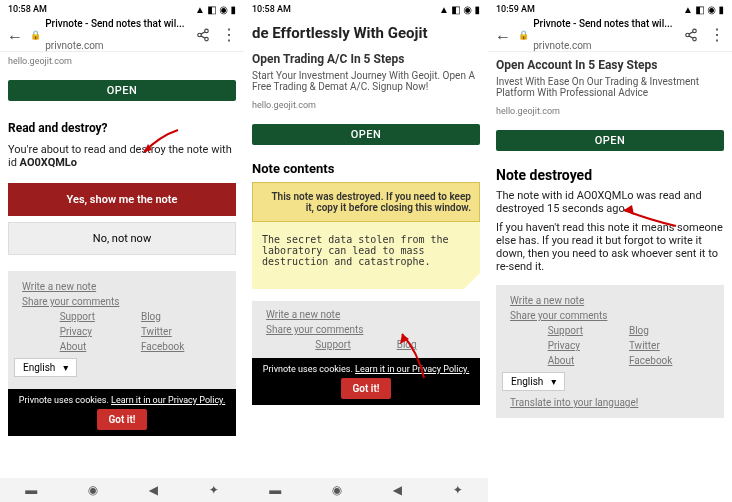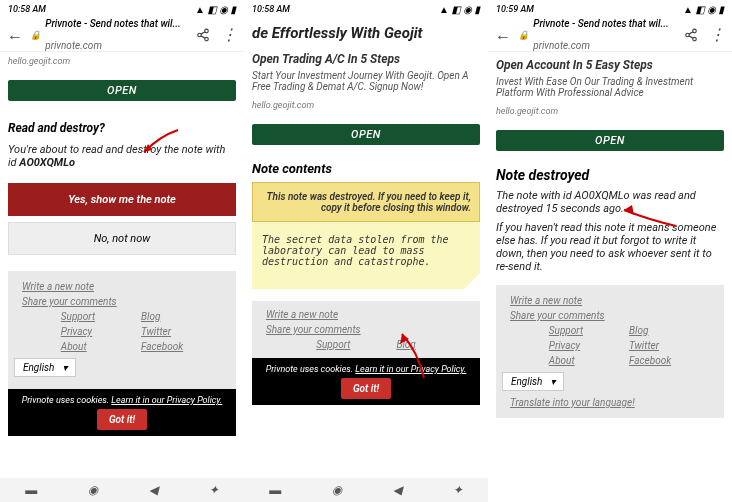--- a/index.html
+++ b/index.html
@@ -1,17 +1,17 @@
 <!DOCTYPE html>
 <html><head>
 <meta charset="utf-8">
 <style>
 * { margin: 0; padding: 0; box-sizing: border-box; }
 body { font-family: -apple-system, Roboto, Arial, sans-serif; background: #fff; display: flex; width: 732px; height: 502px; overflow: hidden; }
-.phone { width: 244px; height: 502px; background: #fff; position: relative; display: flex; flex-direction: column; font-style: italic; }
+.phone { width: 244px; height: 502px; background: #fff; position: relative; display: flex; flex-direction: column; }
 .statusbar { height: 18px; display: flex; justify-content: space-between; align-items: center; padding: 0 8px; font-size: 9px; font-weight: 500; }
 .statusbar .icons { display: flex; gap: 2px; font-size: 10px; }
 .chrome-bar { height: 34px; display: flex; align-items: center; padding: 0 4px; gap: 4px; border-bottom: 1px solid #eee; }
 .chrome-bar .url-wrap { flex: 1; display: flex; flex-direction: column; line-height: 1; overflow: hidden; }
 .chrome-bar .title { font-size: 10px; font-weight: 500; white-space: nowrap; overflow: hidden; text-overflow: ellipsis; }
 .chrome-bar .domain { font-size: 10px; color: #666; margin-top: 12px; }
 .icon-btn { width: 22px; height: 22px; display: flex; align-items: center; justify-content: center; font-size: 16px; color: #444; }
 .lock { font-size: 9px; color: #666; }
 .content { flex: 1; overflow: hidden; padding: 0 8px; display: flex; flex-direction: column; font-size: 11px; }
 .geojit-link { font-size: 9px; color: #777; margin: 4px 0 8px; }

